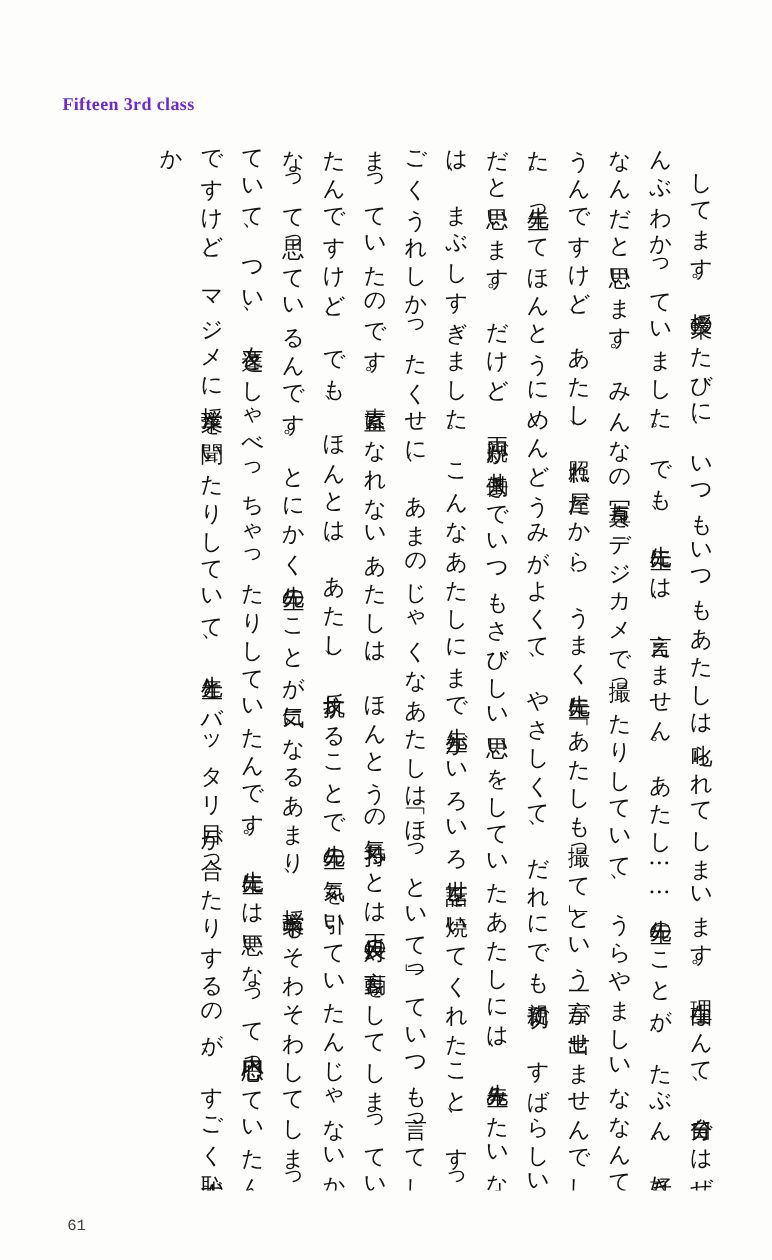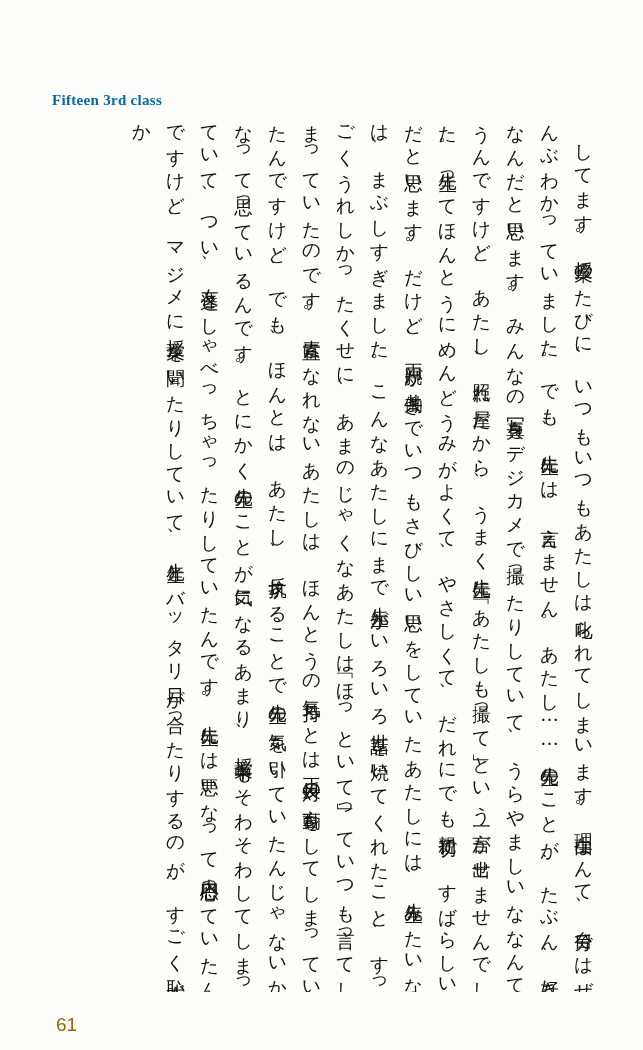--- a/index.html
+++ b/index.html
@@ -24,23 +24,22 @@
     background: #fdfdfb;
   }
   .header {
     position: absolute;
     left: 52px;
     top: 80px;
     font-family: "Liberation Serif", serif;
     font-weight: bold;
     font-size: 15px;
     letter-spacing: 0.3px;
-    color: #0369a1;
+    color: #6d28d9;
     white-space: nowrap;
-    margin-top: 12px;
   }
   .body-text {
     position: absolute;
     left: 44px;
     top: 112px;
     width: 556px;
     height: 880px;
     writing-mode: vertical-rl;
     text-orientation: upright;
     font-family: "DejaVu Serif", "Liberation Serif", serif;
@@ -53,23 +52,23 @@
   }
   .body-text p {
     margin: 0;
     padding: 0;
     text-indent: 1em;
   }
   .page-number {
     position: absolute;
     left: 56px;
     top: 1014px;
-    font-family: Liberation Sans, sans-serif;
-    font-size: 19px;
-    color: #a16207;
+    font-family: Liberation Mono, monospace;
+    font-size: 13px;
+    color: #404040;
   }
 </style>
 </head>
 <body>
 
 <div class="page">
 
   <div class="header">Fifteen 3rd class</div>
 
   <div class="body-text">

